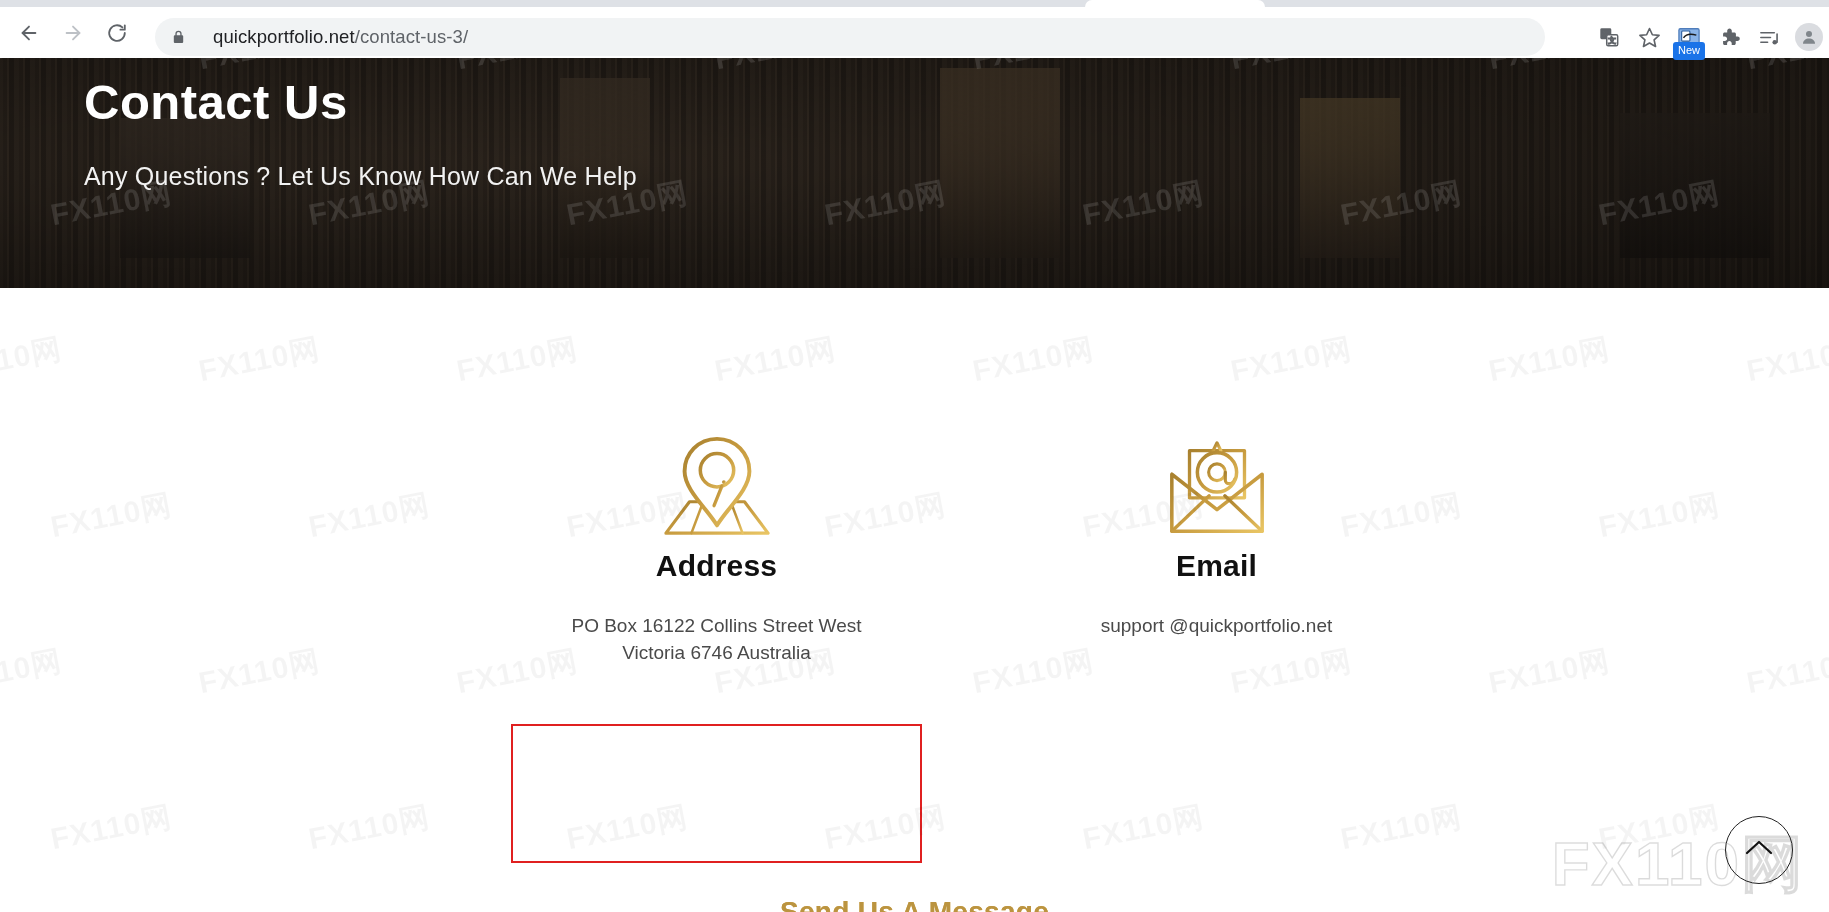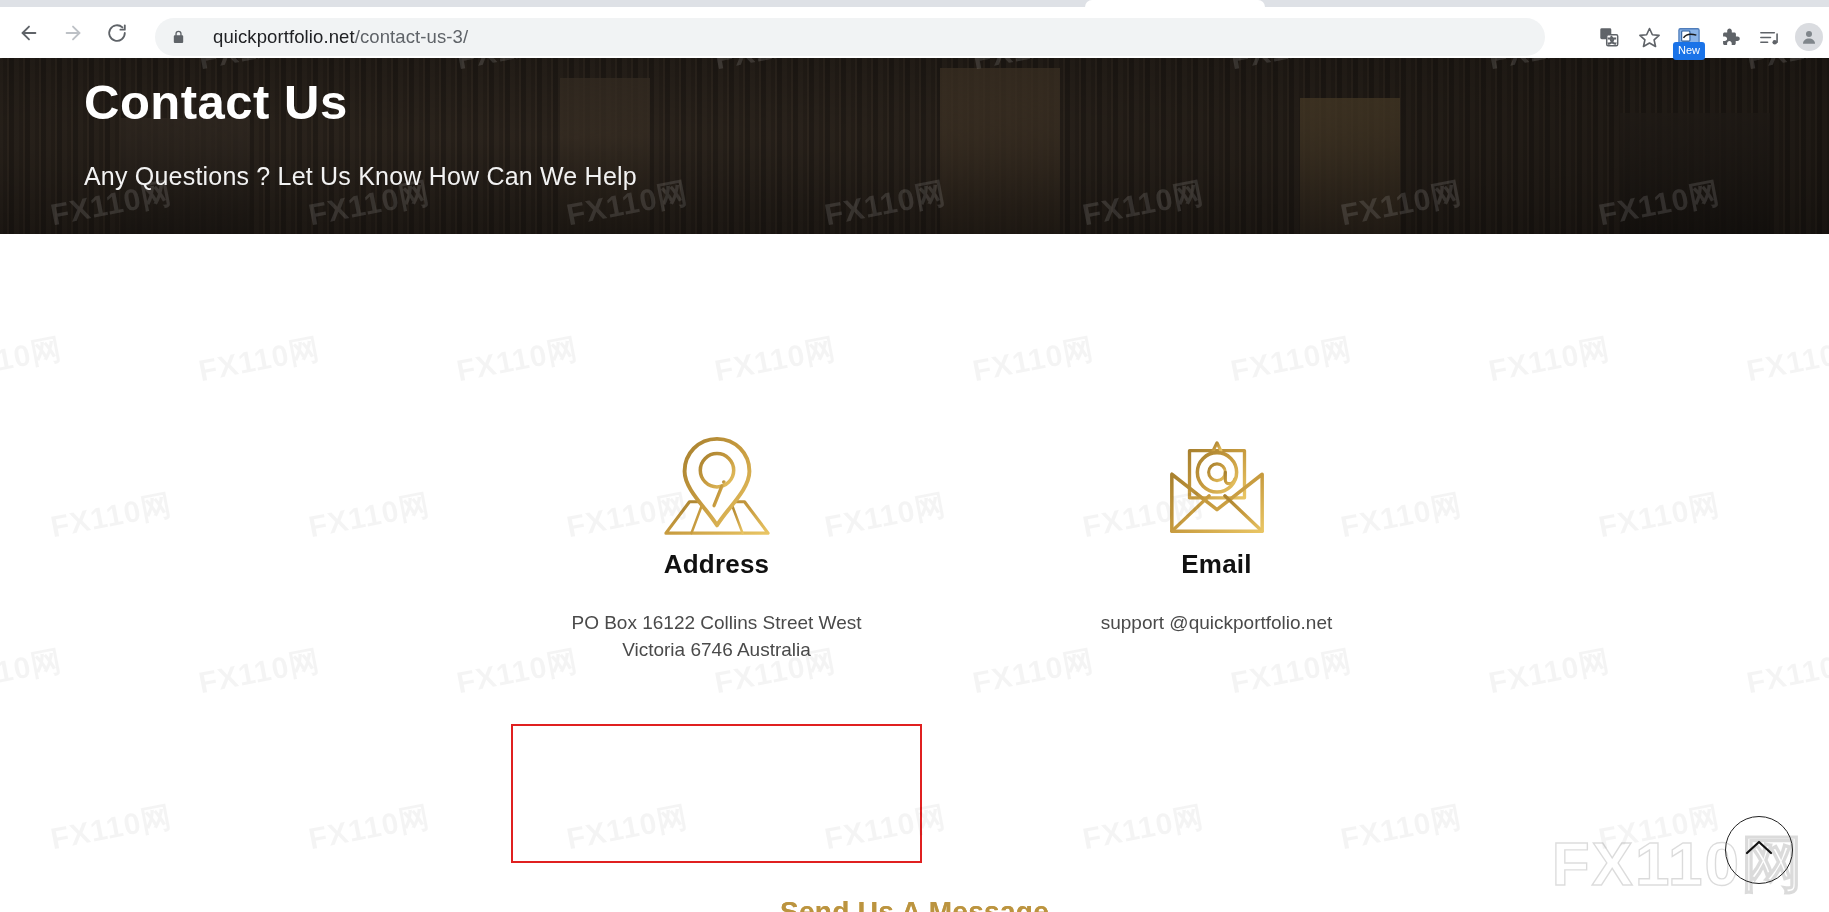--- a/index.html
+++ b/index.html
@@ -103,21 +103,21 @@
   #page {
     position: absolute; top: 58px; left: 0;
     width: 1829px; height: 854px;
     background: #ffffff;
     overflow: hidden;
   }
 
   
   #hero {
     position: absolute; top: 0; left: 0;
-    width: 1829px; height: 176px;
+    width: 1829px; height: 230px;
     overflow: hidden;
     background: #000000;
   }
   #hero-photo {
     position: absolute; inset: 0;
     background:
       
       linear-gradient(rgba(30,24,20,0.55), rgba(30,24,20,0.62)),
       
       repeating-linear-gradient(90deg,
@@ -169,21 +169,21 @@
     text-align: center;
   }
   #col-address { left: 511px; width: 411px; top: 170px; }
   #col-email   { left: 1011px; width: 411px; top: 170px; }
 
   .contact-icon {
     height: 125px;
     display: flex; align-items: center; justify-content: center;
   }
   .contact-heading {
-    font-size: 26px;
+    font-size: 30px;
     font-weight: bold;
     color: #111111;
     letter-spacing: 0.2px;
   }
   .contact-body {
     margin-top: 30px;
     font-size: 19px;
     color: #4a4a4a;
     line-height: 1.42;
     font-weight: 400;

